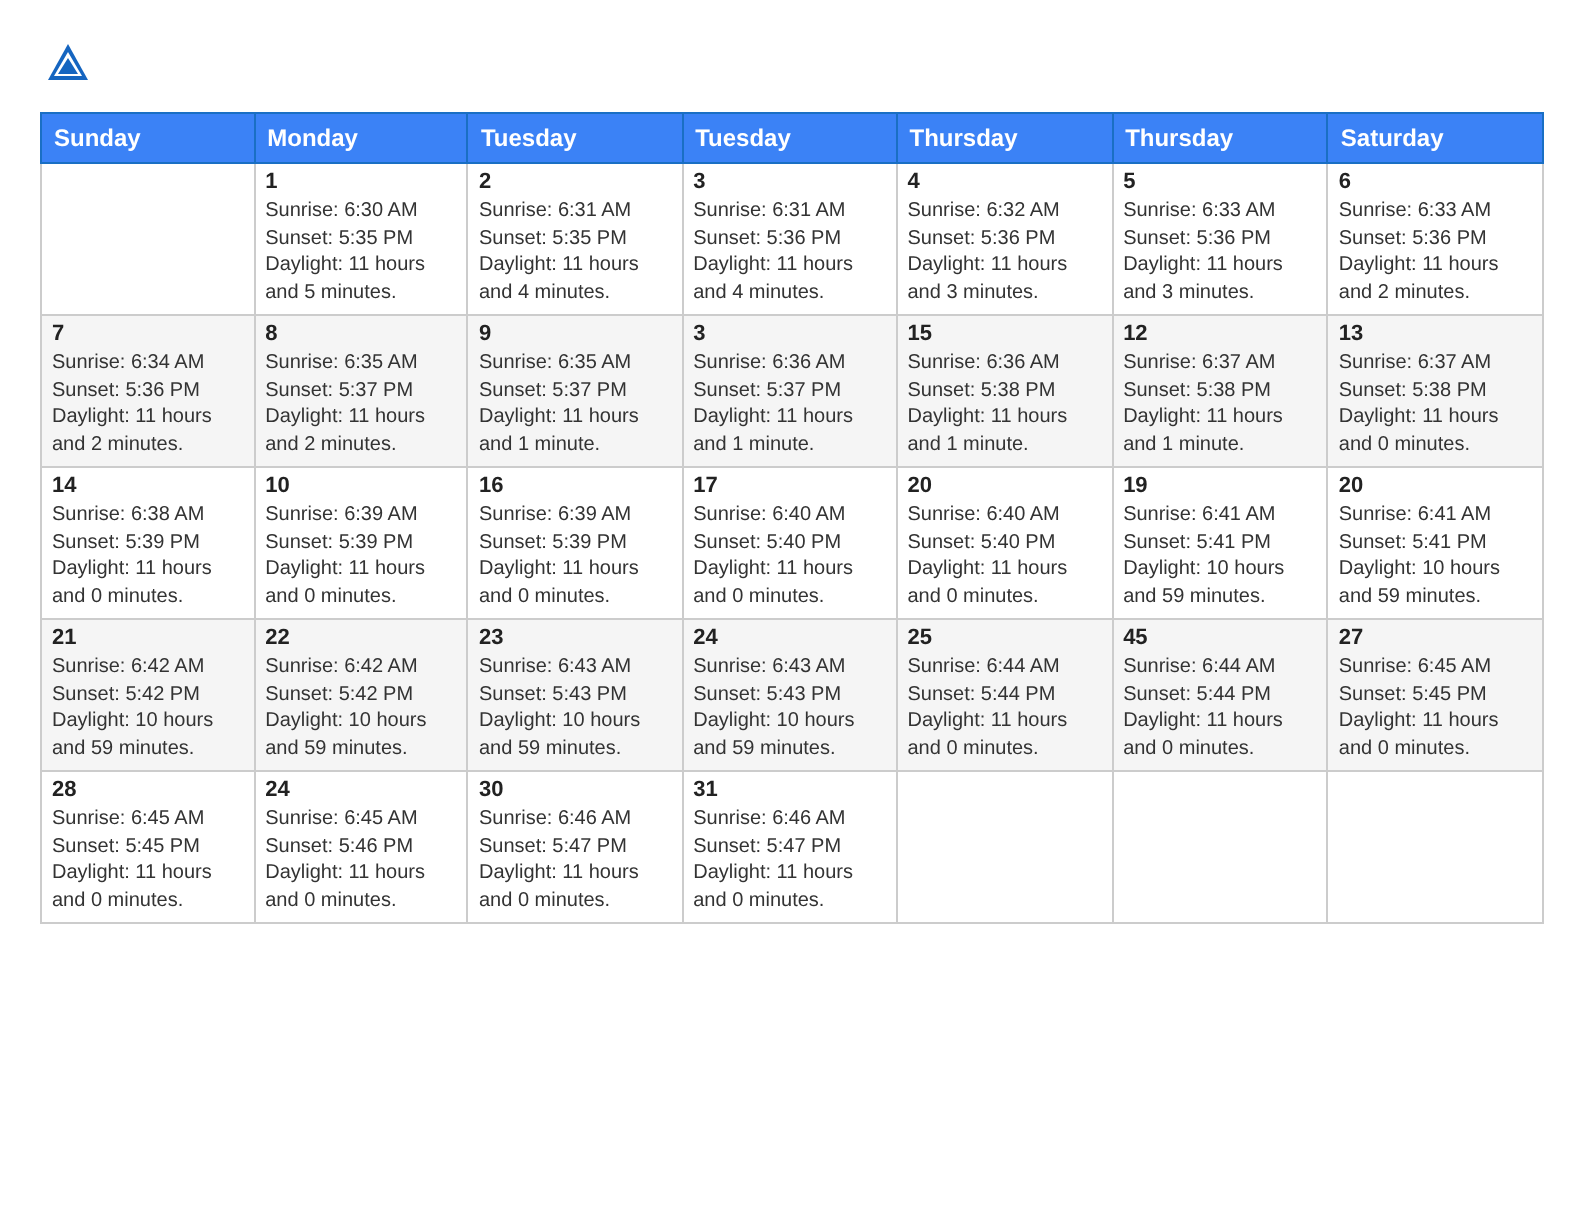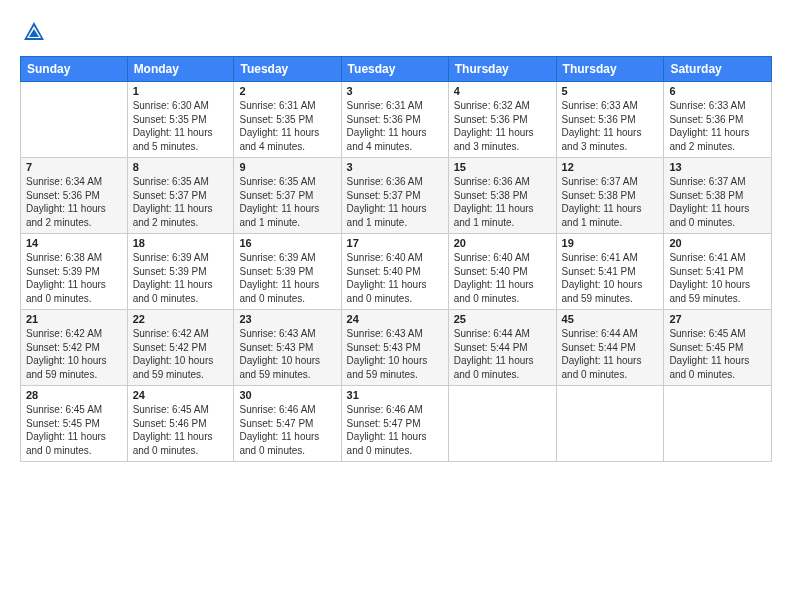--- a/index.html
+++ b/index.html
@@ -183,21 +183,21 @@
             <span class="day-num">13</span>
             <div class="cell-text">Sunrise: 6:37 AM<br>Sunset: 5:38 PM<br>Daylight: 11 hours and 0 minutes.</div>
           </td>
         </tr>
         <tr>
           <td>
             <span class="day-num">14</span>
             <div class="cell-text">Sunrise: 6:38 AM<br>Sunset: 5:39 PM<br>Daylight: 11 hours and 0 minutes.</div>
           </td>
           <td>
-            <span class="day-num">18</span>
+            <span class="day-num">10</span>
             <div class="cell-text">Sunrise: 6:39 AM<br>Sunset: 5:39 PM<br>Daylight: 11 hours and 0 minutes.</div>
           </td>
           <td>
             <span class="day-num">16</span>
             <div class="cell-text">Sunrise: 6:39 AM<br>Sunset: 5:39 PM<br>Daylight: 11 hours and 0 minutes.</div>
           </td>
           <td>
             <span class="day-num">17</span>
             <div class="cell-text">Sunrise: 6:40 AM<br>Sunset: 5:40 PM<br>Daylight: 11 hours and 0 minutes.</div>
           </td>

